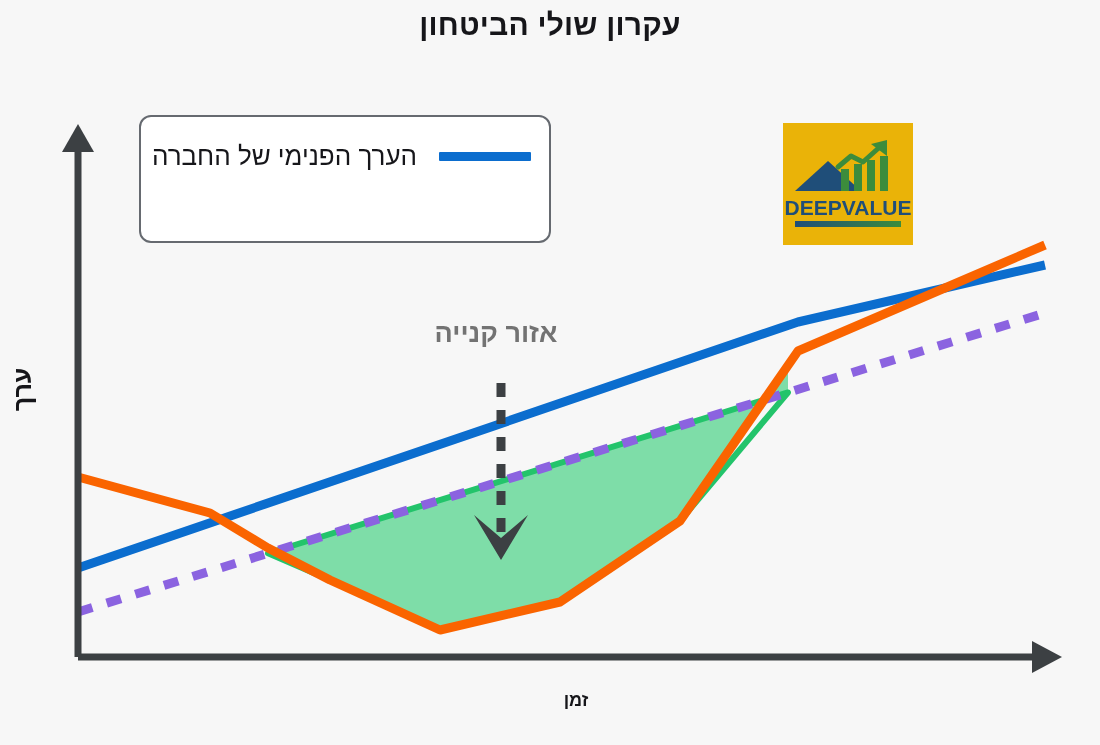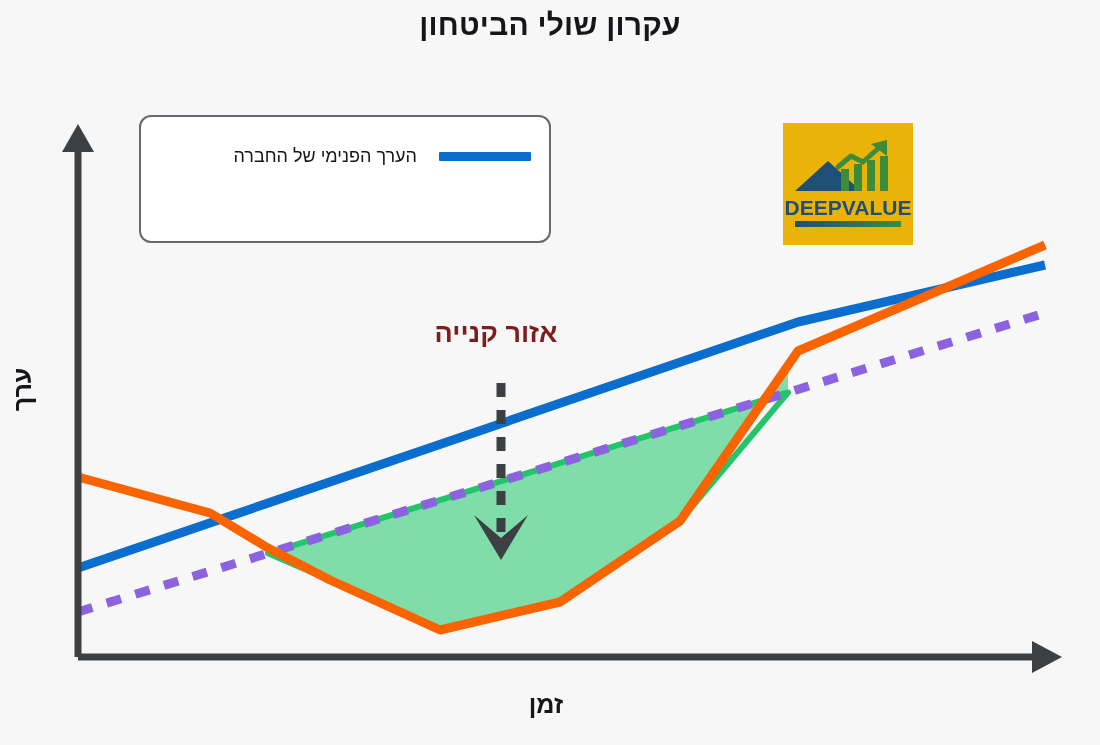--- a/index.html
+++ b/index.html
@@ -56,21 +56,21 @@
   }
   .legend-row {
     display: flex;
     flex-direction: row;
     align-items: center;
     justify-content: flex-start;
     height: 50px;
     gap: 22px;
   }
   .legend-label {
-    font-size: 18px;
+    font-size: 26px;
     color: #16161a;
     white-space: nowrap;
     direction: rtl;
     text-align: right;
   }
   .legend-swatch {
     width: 92px;
     height: 9px;
     border-radius: 1px;
     flex: none;
@@ -87,30 +87,30 @@
   }
   .logo-card svg { display: block; }
   .annot-text {
     position: absolute;
     left: 403px;
     top: 318px;
     width: 186px;
     text-align: center;
     font-size: 27px;
     font-weight: bold;
-    color: #7f1d1d;
+    color: #737373;
     direction: rtl;
   }
   .axis-label-x {
     position: absolute;
-    left: 456px;
+    left: 486px;
     top: 690px;
     width: 180px;
     text-align: center;
-    font-size: 25px;
+    font-size: 18px;
     font-weight: bold;
     color: #16161a;
     direction: rtl;
   }
   .axis-label-y {
     position: absolute;
     left: -28px;
     top: 375px;
     width: 100px;
     text-align: center;

